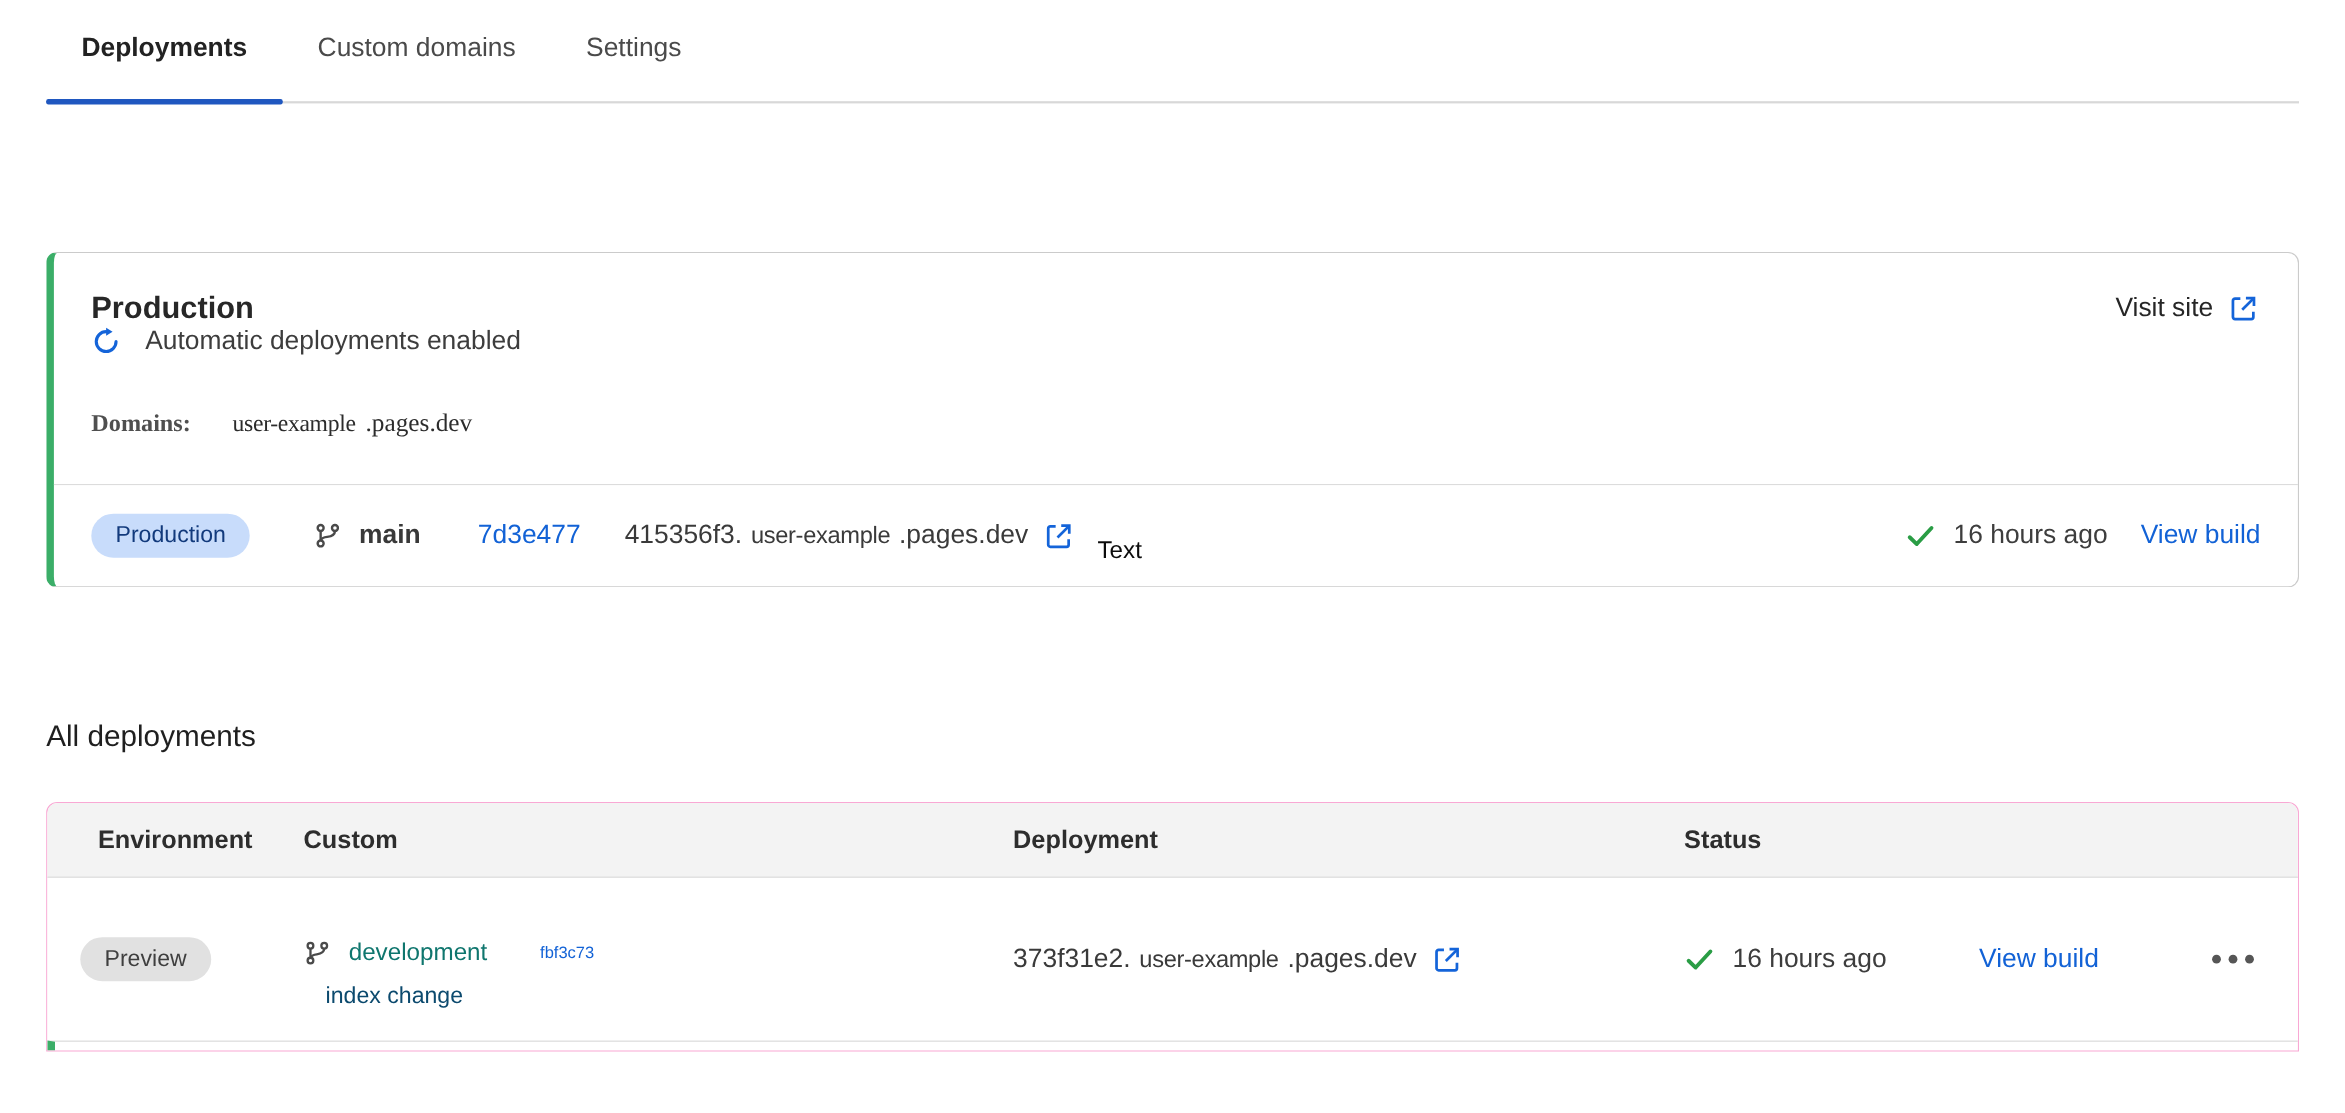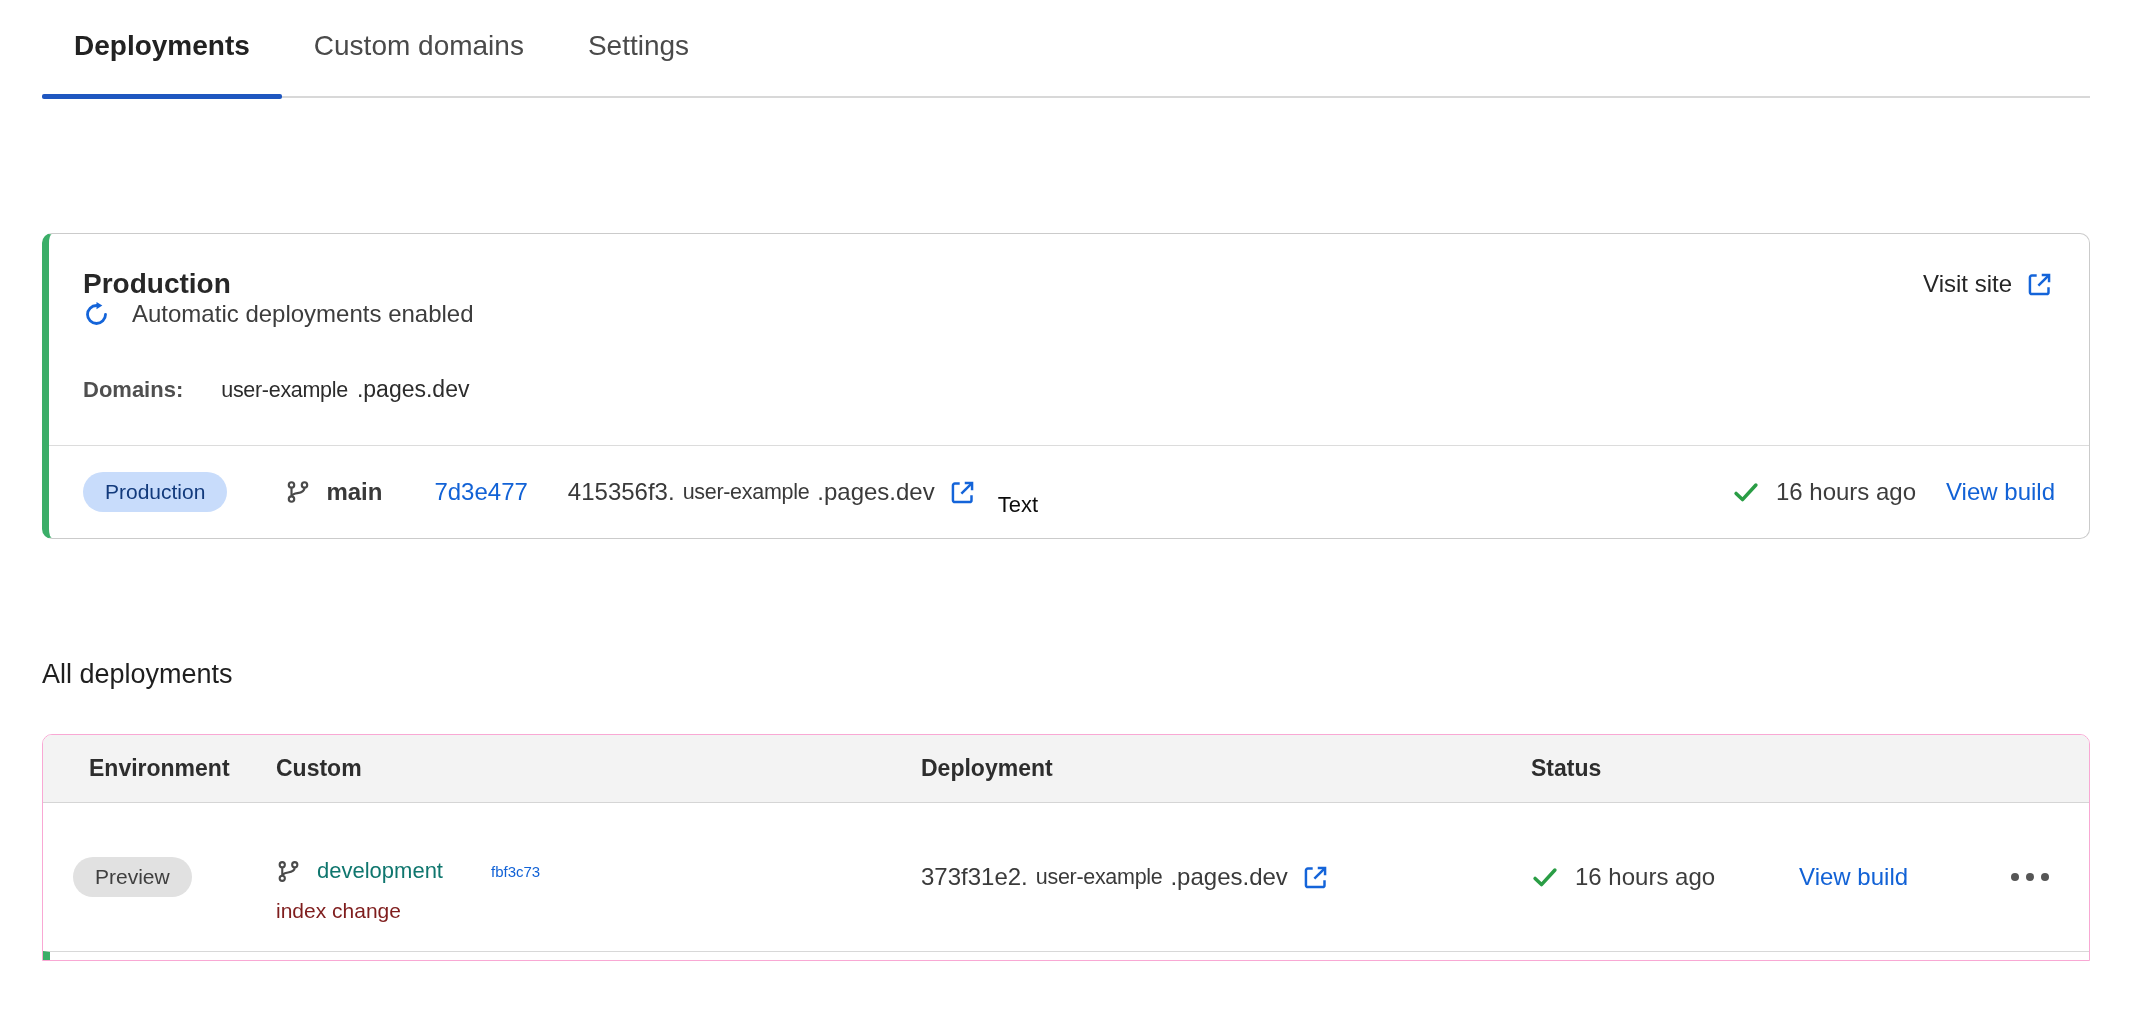--- a/index.html
+++ b/index.html
@@ -15,21 +15,21 @@
 
   
   .tabs {
     display: flex;
     margin: 0 42px;
     border-bottom: 2px solid #d8d8d8;
   }
   .tab {
     position: relative;
     padding: 30px 32px 34px;
-    font-size: 28px;
+    font-size: 24px;
     color: #4a4a4a;
     cursor: pointer;
     white-space: nowrap;
   }
   .tab.active { color: #222222; font-weight: 700; }
   .tab.active::after {
     content: "";
     position: absolute; left: 0; right: 0; bottom: -3px;
     height: 5px; background: var(--tab-blue, #1f57c0); border-radius: 2px;
   }
@@ -51,21 +51,21 @@
     display: flex; align-items: center; gap: 14px;
     font-size: 24px; color: #262626; cursor: pointer; text-decoration: none;
   }
   .auto-row {
     display: flex; align-items: center; gap: 22px;
     padding: 0 34px; 
     font-size: 24px; color: #3d3d3d;
   }
   .domains-row {
     display: flex; align-items: flex-end;
-    padding: 0 34px; margin-top: 48px;
+    padding: 0 34px; margin-top: 48px; font-family: Liberation Serif, serif;
   }
   .domains-label { font-size: 22px; font-weight: 700; color: #4f4f4f; margin-right: 38px; }
   .domain-value { font-size: 23px; color: #2c2c2c; }
   .redact-name { font-size: 21.5px; letter-spacing: -0.3px; }
   .domains-row .redact-name { margin-right: 9px; }
   .card-divider { border-top: 1px solid #dcdcdc; margin-top: 42px; }
 
   .deploy-row {
     display: flex; align-items: center; justify-content: space-between;
     padding: 0 34px; height: 92px;
@@ -110,21 +110,21 @@
   }
   .trow { height: 148px; align-items: center; background: #fff; }
   .env-cell .badge { margin-left: -16px; }
   .source-cell {
     align-self: stretch; display: flex; flex-direction: column;
     justify-content: flex-start; padding-top: 46px;
   }
   .source-line1 { display: flex; align-items: center; height: 44px; }
   .source-line1 .branch-label { font-size: 22px; color: #0f766e; margin-left: 16px; }
   .source-line1 .commit-link { margin-left: 48px; font-size: 15px; }
-  .commit-msg { font-size: 21px; color: #7f1d1d; margin-top: 6px; }
+  .commit-msg { font-size: 21px; color: #0c4a6e; margin-top: 6px; margin-left: 20px; }
   .deploy-cell { display: flex; align-items: center; font-size: 24px; color: #3a3a3a; }
   .status-cell { display: flex; align-items: center; padding-right: 40px; }
   .status-cell .view-build { margin-left: 84px; }
   .dots { display: flex; gap: 7px; margin-left: auto; cursor: pointer; }
   .dots i { width: 8px; height: 8px; border-radius: 50%; background: #565656; }
   .next-row-sliver {
     height: 9px;
     border-top: 1px solid #d8d8d8;
     border-left: 7px solid var(--accent-green, #3bae68);
   }

